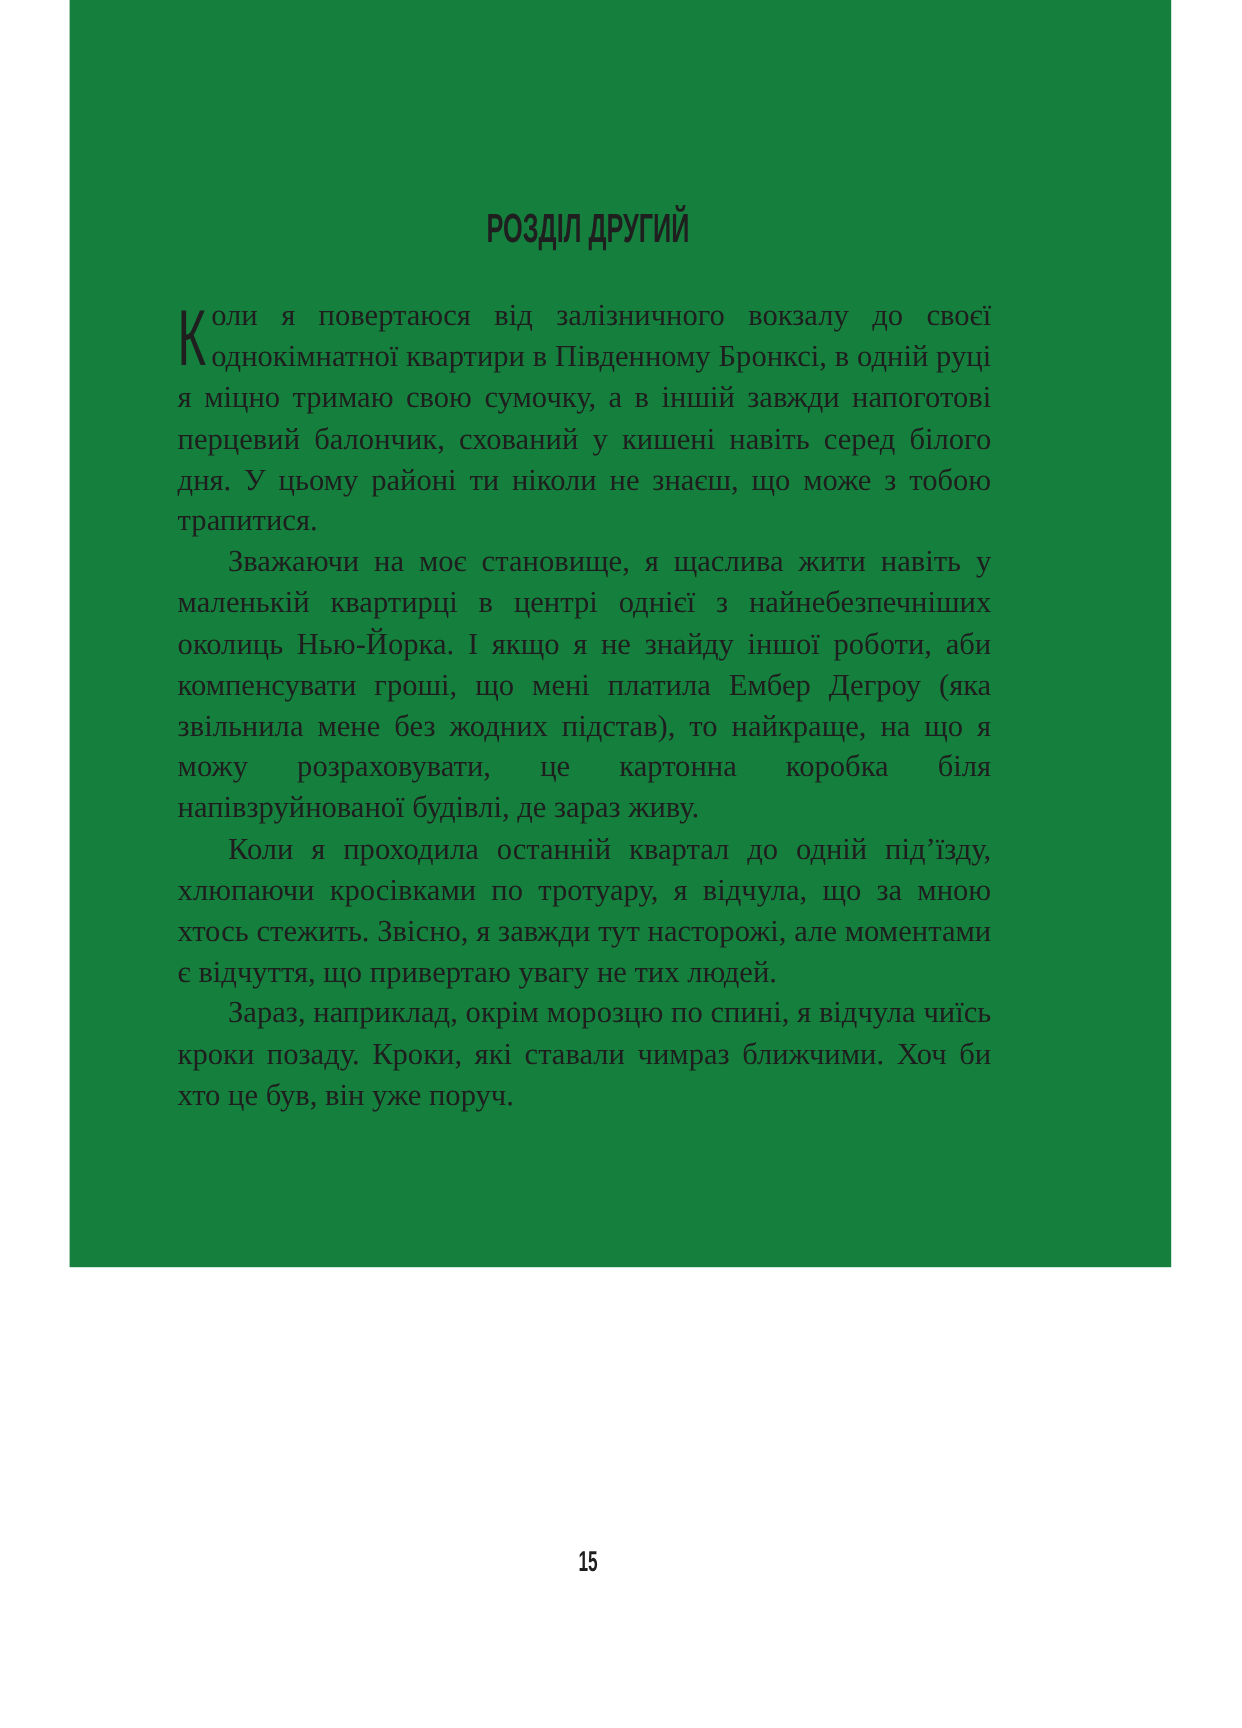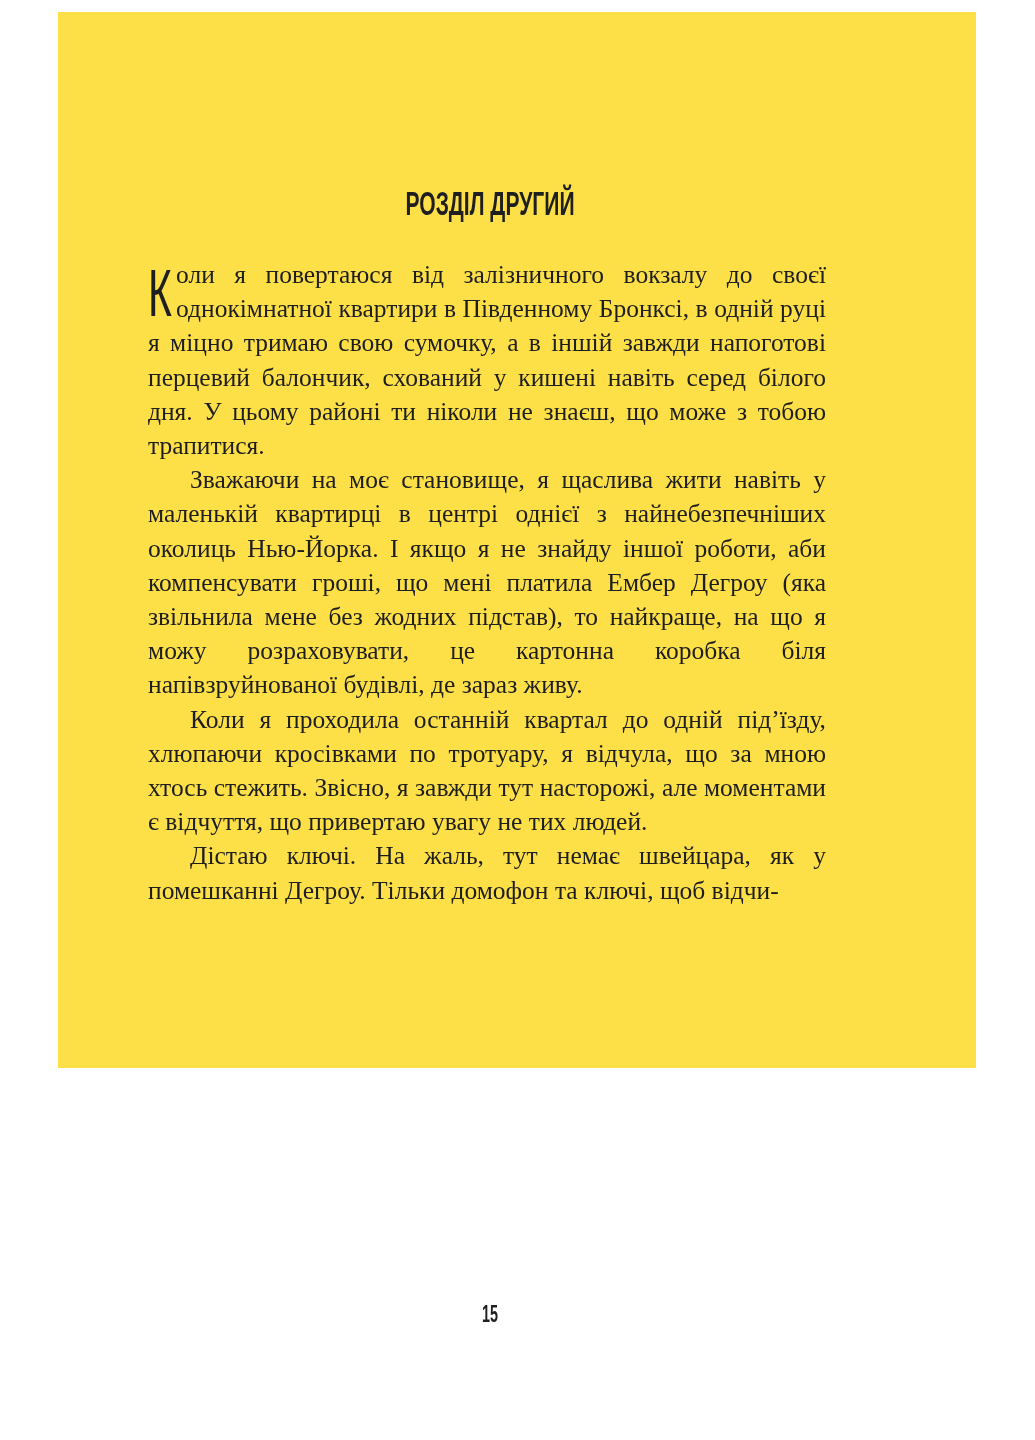--- a/index.html
+++ b/index.html
@@ -1,20 +1,20 @@
 <!DOCTYPE html>
 <html><head>
 <meta charset="utf-8">
 <style>
   html, body { margin: 0; padding: 0; }
   body {
     width: 1035px; height: 1440px; background: #ffffff; position: relative; overflow: hidden;
   }
   .page {
-    position: absolute; left: 58px; top: 12px; width: 918px; height: 1056px; background: #fde047;
+    position: absolute; left: 58px; top: 0; width: 918px; height: 1056px; background: #15803d;
   }
   .title {
     position: absolute; left: 0; width: 864px; top: 172px; text-align: center;
     font-family: "Liberation Sans", sans-serif; font-weight: bold; font-size: 34px;
     color: #1f1f1f; letter-spacing: 0px; transform: scaleX(0.62); transform-origin: 432px 0;
   }
   .body-text {
     position: absolute; left: 90px; top: 246px; width: 678px;
     font-family: "Liberation Serif", serif; font-size: 25.5px; line-height: 34.2px;
     color: #1e1e1e; text-align: justify;
@@ -34,16 +34,16 @@
 </style>
 </head>
 <body>
 
 <div class="page">
   <div class="title">РОЗДІЛ ДРУГИЙ</div>
   <div class="body-text">
     <p class="first"><span class="dropcap">К</span><span>оли я повертаюся від залізничного вокзалу до своєї однокімнатної квартири в Південному Бронксі, в одній руці я міцно тримаю свою сумочку, а в іншій завжди напоготові перцевий балончик, схований у кишені навіть серед білого дня. У цьому районі ти ніколи не знаєш, що може з тобою трапитися.</span></p>
     <p>Зважаючи на моє становище, я щаслива жити навіть у маленькій квартирці в центрі однієї з найнебезпечніших околиць Нью-Йорка. І якщо я не знайду іншої роботи, аби компенсувати гроші, що мені платила Ембер Дегроу (яка звільнила мене без жодних підстав), то найкраще, на що я можу розраховувати, це картонна коробка біля напівзруйнованої будівлі, де зараз живу.</p>
     <p>Коли я проходила останній квартал до одній під’їзду, хлюпаючи кросівками по тротуару, я відчула, що за мною хтось стежить. Звісно, я завжди тут насторожі, але моментами є відчуття, що привертаю увагу не тих людей.</p>
-    <p>Дістаю ключі. На жаль, тут немає швейцара, як у помешканні Дегроу. Тільки домофон та ключі, щоб відчи-</p>
+    <p>Зараз, наприклад, окрім морозцю по спині, я відчула чиїсь кроки позаду. Кроки, які ставали чимраз ближчими. Хоч би хто це був, він уже поруч.</p>
   </div>
   <div class="pagenum">15</div>
 </div>
 
 </body></html>

